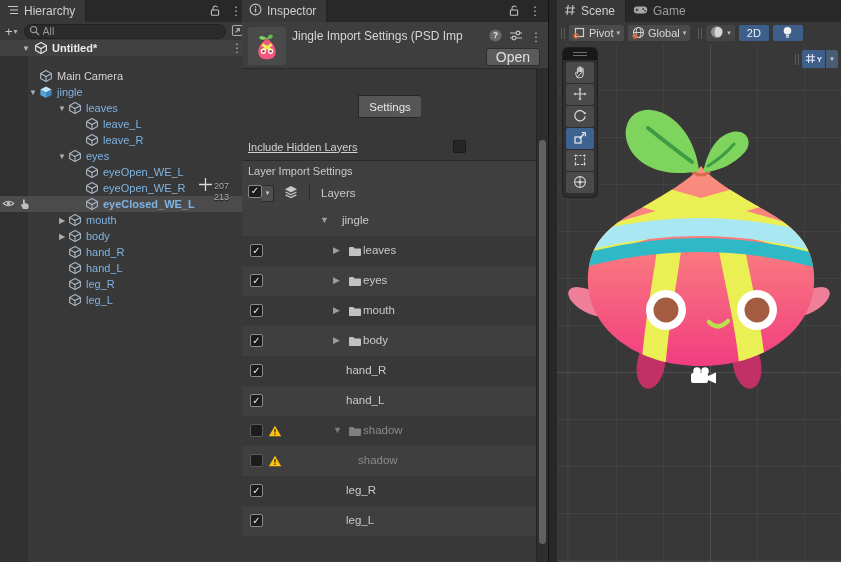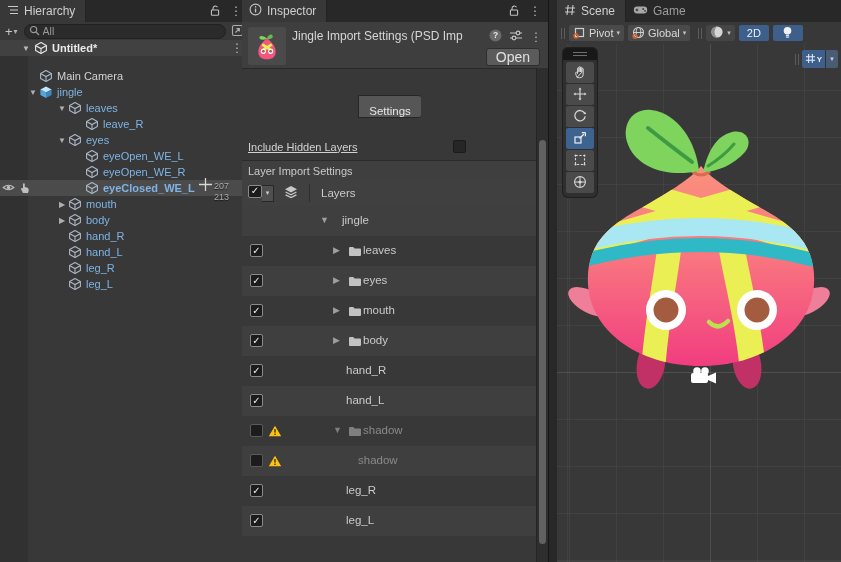--- a/index.html
+++ b/index.html
@@ -37,21 +37,21 @@
   .drag-readout{position:absolute;left:214px;top:181px;z-index:5;color:#ABABAB;font-size:9px;line-height:11px;text-shadow:0 1px 1px #1a1a1a;}
   
   #inspector{left:242px;width:306px;background:#383838;border-right:1px solid #161616;}
   .insp-header{position:absolute;top:22px;left:0;right:0;height:46px;background:#3E3E3E;border-bottom:1px solid #292929;}
   .thumb{position:absolute;left:6px;top:5px;width:38px;height:38px;background:#4A4A4A;border-radius:2px;display:flex;align-items:center;justify-content:center;}
   .insp-title{position:absolute;left:50px;top:7px;width:190px;font-size:12px;color:#D6D6D6;white-space:nowrap;overflow:hidden;}
   .hdr-icons{position:absolute;right:6px;top:7px;display:flex;align-items:center;gap:7px;}
   .open-btn{position:absolute;right:8px;top:26px;height:16px;padding:0 9px;background:#5B5B5B;border:1px solid #2e2e2e;border-radius:3px;color:#E0E0E0;font-size:14px;display:flex;align-items:center;}
   .mode-tabs{position:absolute;top:95px;left:0;right:11px;display:flex;justify-content:center;}
   .mode-tab{height:21px;display:flex;align-items:center;padding:0 10px;background:#565656;color:#E6E6E6;font-size:11.5px;border:1px solid #272727;}
-  .mode-tab:first-child{border-radius:3px 0 0 3px;border-right:none;align-items:flex-end;}
+  .mode-tab:first-child{border-radius:3px 0 0 3px;border-right:none;}
   .mode-tab:last-child{border-radius:0 3px 3px 0;}
   .mode-tab.active{background:#44618E;}
   .include-row{position:absolute;top:140px;left:6px;right:11px;display:flex;align-items:center;text-decoration:underline;}
   .include-row .cb{margin-left:96px;}
   .section-hdr{position:absolute;top:160px;left:0;right:11px;height:19px;background:#3F3F3F;border-top:1px solid #2B2B2B;border-bottom:1px solid #2B2B2B;display:flex;align-items:center;padding-left:6px;color:#C9C9C9;}
   .layers-toolbar{position:absolute;top:180px;left:0;right:11px;height:26px;background:#404040;border-bottom:1px solid #2B2B2B;display:flex;align-items:center;}
   .master-cb{margin-left:6px;display:flex;}
   .master-cb .cb{width:14px;height:13px;}
   .master-cb .dd{width:11px;height:15px;background:#4F4F4F;border:1px solid #282828;border-left:none;display:flex;align-items:center;justify-content:center;font-size:7px;color:#C8C8C8;}
   .lt-sep{width:1px;height:18px;background:#2D2D2D;margin-left:10px;}
@@ -168,20 +168,28 @@
               <path d="M1.8 4.8 7 7.6 12.2 4.8 M7 7.6 V12.2" fill="none" stroke="#A9B7C6" stroke-width="1.1"></path>
             </svg></span>
           <span class="lbl prefab">leaves</span>
         </div>
         <div class="h-row" style="padding-left: 73px;">
           <span class="arr"></span>
           <span class="ic"><svg width="14" height="14" viewBox="0 0 14 14">
               <path d="M7 1.6 12.4 4.6 V9.4 L7 12.4 1.6 9.4 V4.6 Z" fill="none" stroke="#A9B7C6" stroke-width="1.1" stroke-linejoin="round"></path>
               <path d="M1.8 4.8 7 7.6 12.2 4.8 M7 7.6 V12.2" fill="none" stroke="#A9B7C6" stroke-width="1.1"></path>
             </svg></span>
+          <span class="lbl prefab">leave_L</span>
+        </div>
+        <div class="h-row" style="padding-left: 73px;">
+          <span class="arr"></span>
+          <span class="ic"><svg width="14" height="14" viewBox="0 0 14 14">
+              <path d="M7 1.6 12.4 4.6 V9.4 L7 12.4 1.6 9.4 V4.6 Z" fill="none" stroke="#A9B7C6" stroke-width="1.1" stroke-linejoin="round"></path>
+              <path d="M1.8 4.8 7 7.6 12.2 4.8 M7 7.6 V12.2" fill="none" stroke="#A9B7C6" stroke-width="1.1"></path>
+            </svg></span>
           <span class="lbl prefab">leave_R</span>
         </div>
         <div class="h-row" style="padding-left: 56px;">
           <span class="arr">▼</span>
           <span class="ic"><svg width="14" height="14" viewBox="0 0 14 14">
               <path d="M7 1.6 12.4 4.6 V9.4 L7 12.4 1.6 9.4 V4.6 Z" fill="none" stroke="#A9B7C6" stroke-width="1.1" stroke-linejoin="round"></path>
               <path d="M1.8 4.8 7 7.6 12.2 4.8 M7 7.6 V12.2" fill="none" stroke="#A9B7C6" stroke-width="1.1"></path>
             </svg></span>
           <span class="lbl prefab">eyes</span>
         </div>

